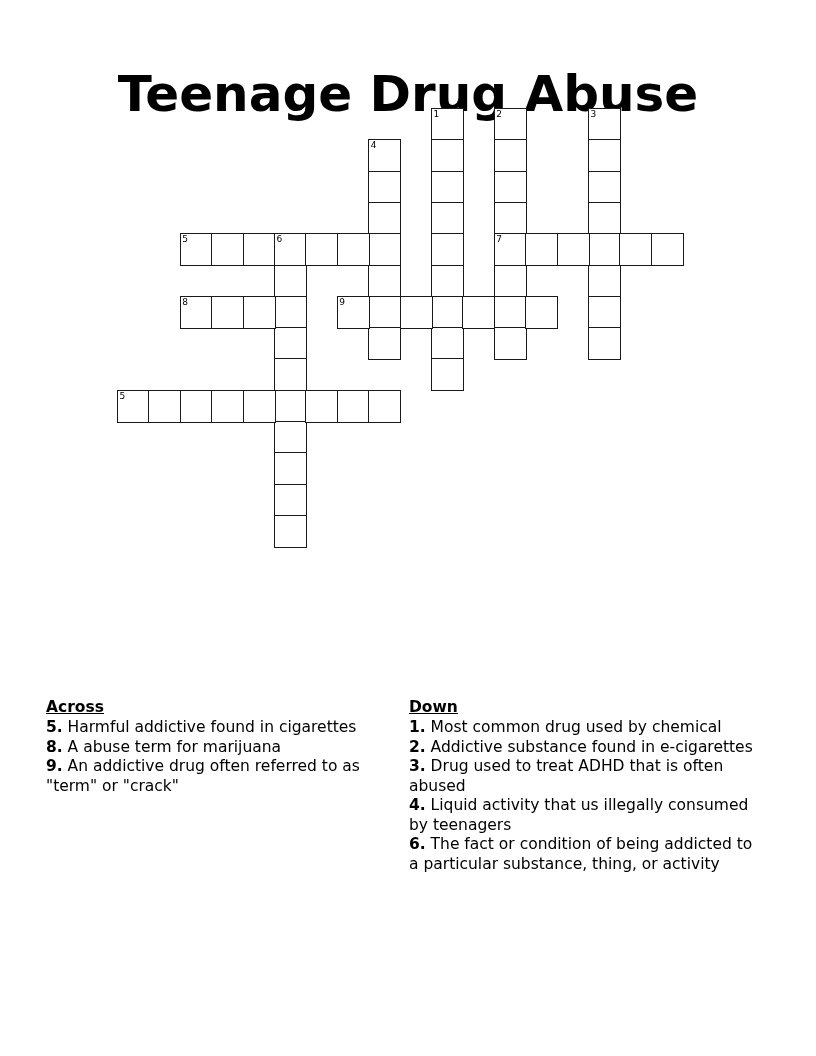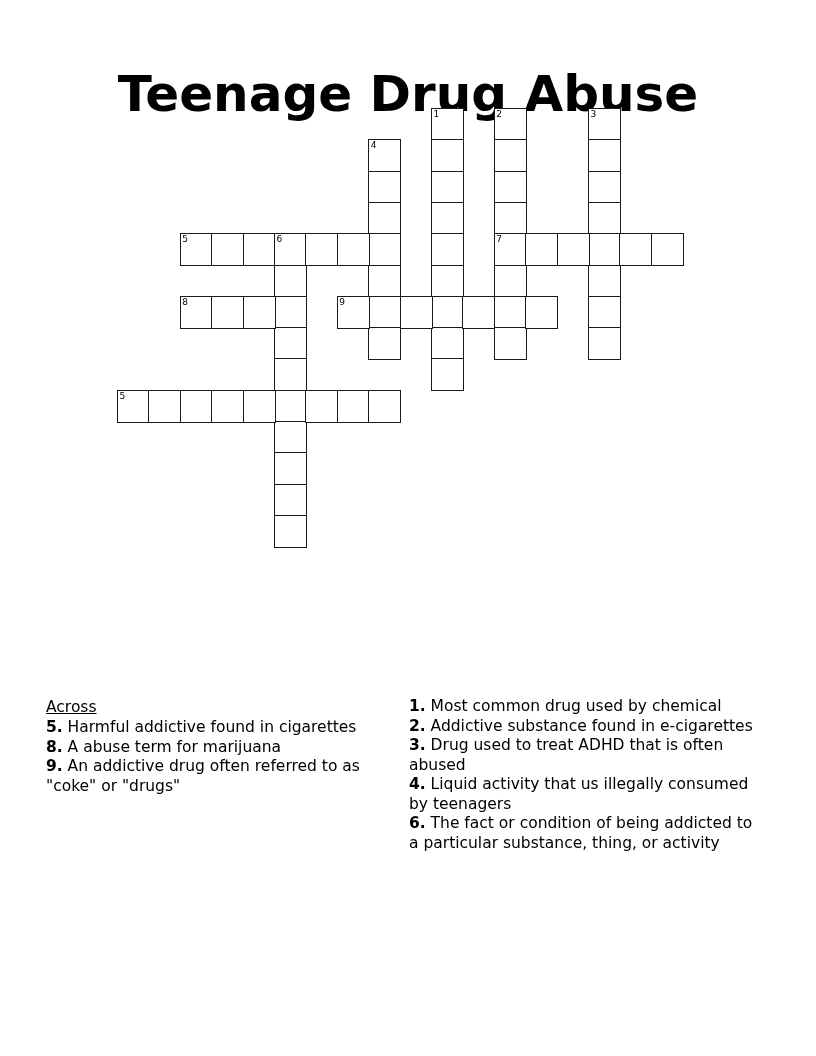--- a/index.html
+++ b/index.html
@@ -72,21 +72,21 @@
   }
   #clues-across {
     left: 46px;
     width: 340px;
   }
   #clues-down {
     left: 409px;
     width: 345px;
   }
   .clue-heading {
-    font-weight: normal;
+    font-weight: bold;
     text-decoration: underline;
     font-size: 15.5px;
     line-height: 20px;
     margin-bottom: 1px;
     display: block;
   }
   .clue-item {
     display: block;
     margin: 0;
     padding: 0;
@@ -195,25 +195,26 @@
       <div class="grid-cell" style="left: 368.2px; top: 389.7px; width: 33px; height: 32.9px;"></div>
     </div>
 
   <div id="clues">
 
     <div class="clue-column" id="clues-across">
       <span class="clue-heading">Across</span>
       <div id="across-list">
           <p class="clue-item"><span class="clue-num">5.</span><span class="clue-text"> Harmful addictive found in cigarettes</span></p>
           <p class="clue-item"><span class="clue-num">8.</span><span class="clue-text"> A abuse term for marijuana</span></p>
-          <p class="clue-item"><span class="clue-num">9.</span><span class="clue-text"> An addictive drug often referred to as "coke" or "drugs"</span></p>
+          <p class="clue-item"><span class="clue-num">9.</span><span class="clue-text"> An addictive drug often referred to as "term" or "crack"</span></p>
         </div>
     </div>
 
     <div class="clue-column" id="clues-down">
+      <span class="clue-heading">Down</span>
       <div id="down-list">
           <p class="clue-item"><span class="clue-num">1.</span><span class="clue-text"> Most common drug used by chemical</span></p>
           <p class="clue-item"><span class="clue-num">2.</span><span class="clue-text"> Addictive substance found in e-cigarettes</span></p>
           <p class="clue-item"><span class="clue-num">3.</span><span class="clue-text"> Drug used to treat ADHD that is often abused</span></p>
           <p class="clue-item"><span class="clue-num">4.</span><span class="clue-text"> Liquid activity that us illegally consumed by teenagers</span></p>
           <p class="clue-item"><span class="clue-num">6.</span><span class="clue-text"> The fact or condition of being addicted to a particular substance, thing, or activity</span></p>
         </div>
     </div>
 
   </div>

